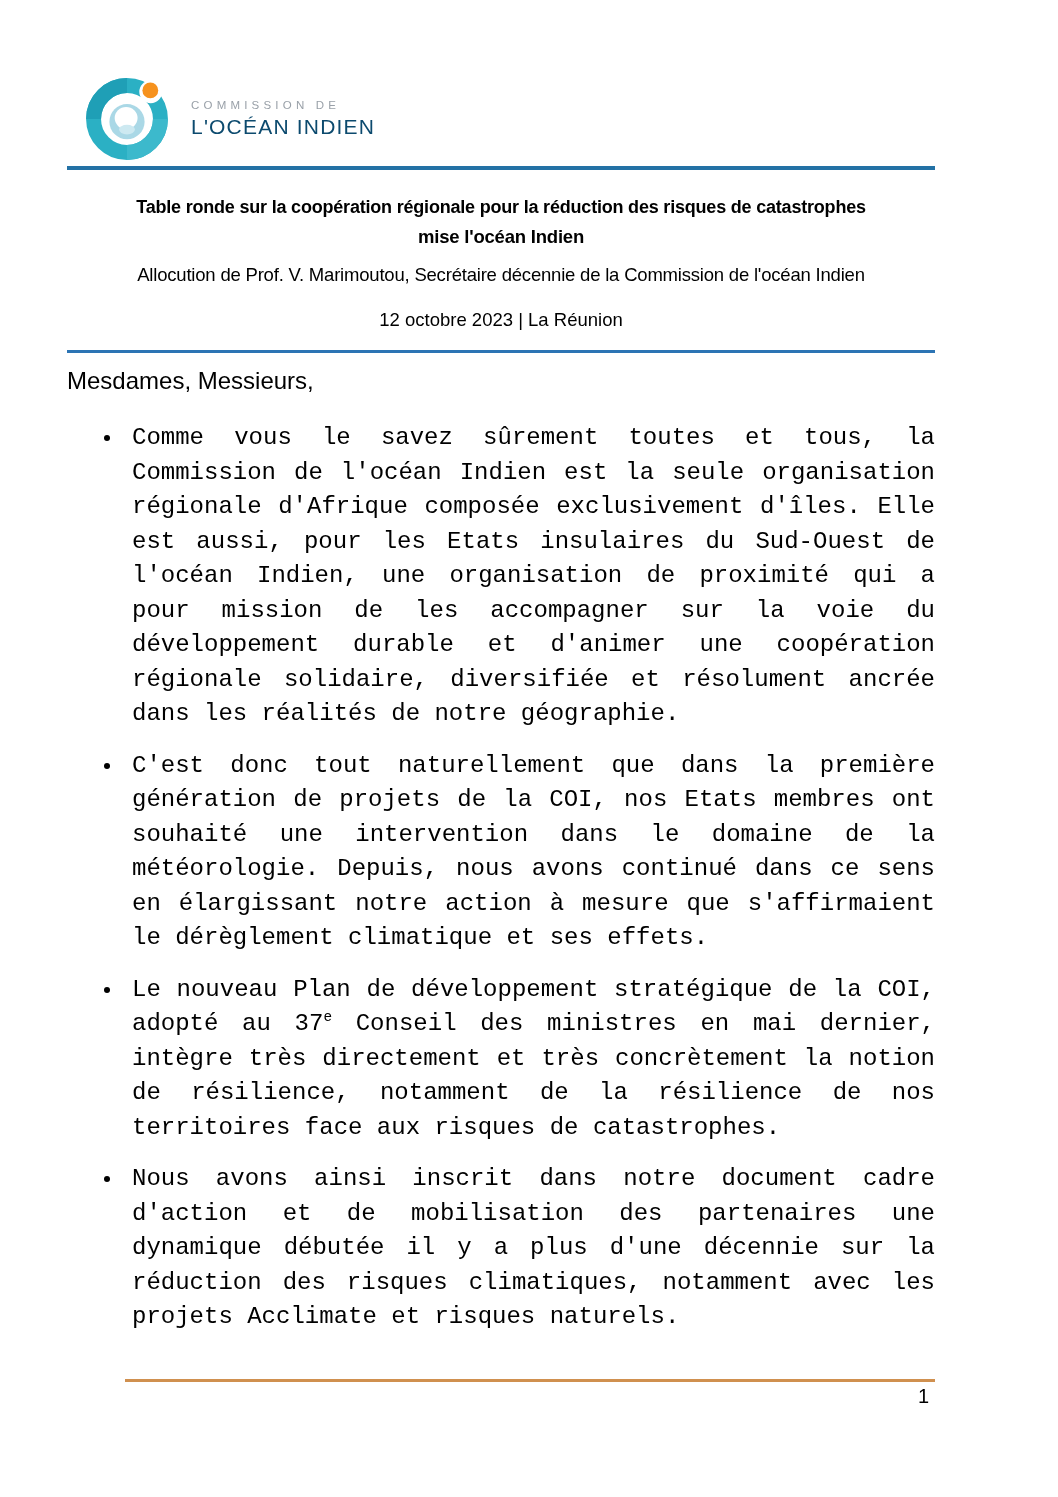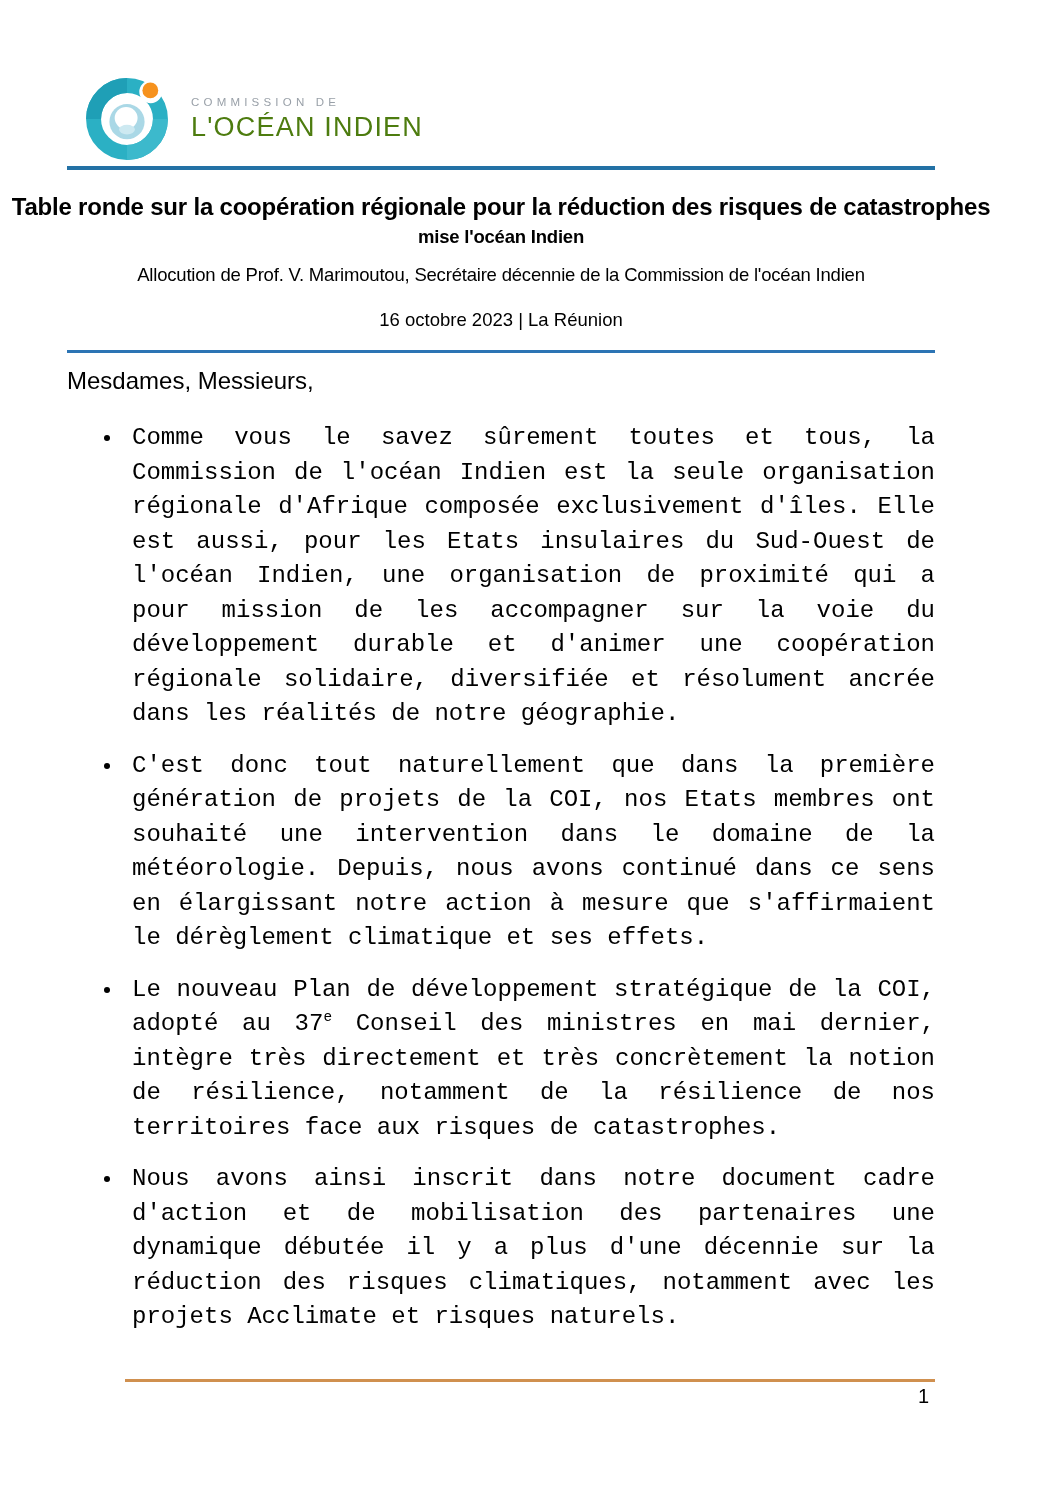--- a/index.html
+++ b/index.html
@@ -12,30 +12,30 @@
     position: relative;
     overflow: hidden;
   }
   .content { position: relative; padding: 0 123px 0 67px; }
 
   
   .logo-row { display: flex; align-items: center; margin-top: 74px; margin-left: 16px; height: 90px; }
   .logo-mark { width: 88px; height: 88px; flex: 0 0 88px; }
   .logo-text { margin-left: 20px; }
   .logo-line1 { font-size: 11.5px; letter-spacing: 4.2px; color: #99a0a8; margin-bottom: 4px; }
-  .logo-line2 { font-size: 27px; letter-spacing: 1.2px; color: #4d7c0f; }
+  .logo-line2 { font-size: 21px; letter-spacing: 1.2px; color: #0c4a6e; }
 
   
   .rule-top { height: 4px; background: #2371a5; margin-top: 2px; }
   .rule-mid { height: 3px; background: #2c74b4; margin-top: 19px; }
   .rule-footer { position: absolute; left: 125px; width: 810px; top: 1379px; height: 3px; background: #d0904f; }
 
   
   .header-text { display: flex; flex-direction: column; align-items: center; }
-  .doc-title { font-weight: bold; font-size: 24px; line-height: 30px; margin-top: 22px; white-space: nowrap; letter-spacing: -0.2px; }
+  .doc-title { font-weight: bold; font-size: 18px; line-height: 30px; margin-top: 22px; white-space: nowrap; letter-spacing: -0.2px; }
   .doc-title2 { font-weight: bold; font-size: 18.5px; line-height: 30px; white-space: nowrap; letter-spacing: -0.2px; }
   .doc-subtitle { font-size: 18.5px; margin-top: 12px; white-space: nowrap; letter-spacing: -0.2px; }
   .doc-dateline { font-size: 18.5px; margin-top: 23px; white-space: nowrap; }
 
   
   .salutation { font-size: 24px; margin-top: 14px; }
   .bullets { margin-top: 26px; }
   .bullet-row { display: flex; margin-bottom: 17px; font-family: Liberation Mono, monospace; }
   .dot-col { flex: 0 0 65px; position: relative; }
   .dot { position: absolute; left: 37px; top: 14px; width: 6px; height: 6px; border-radius: 50%; background: #000; }
@@ -65,21 +65,21 @@
       <div class="logo-line2">L'OCÉAN INDIEN</div>
     </div>
   </div>
 
   <div class="rule-top"></div>
 
   <div class="header-text">
     <div class="doc-title">Table ronde sur la coopération régionale pour la réduction des risques de catastrophes</div>
     <div class="doc-title2">mise l'océan Indien</div>
     <div class="doc-subtitle">Allocution de Prof. V. Marimoutou, Secrétaire décennie de la Commission de l'océan Indien</div>
-    <div class="doc-dateline">16 octobre 2023 | La Réunion</div>
+    <div class="doc-dateline">12 octobre 2023 | La Réunion</div>
   </div>
 
   <div class="rule-mid"></div>
 
   <div class="salutation">Mesdames, Messieurs,</div>
 
   <div class="bullets">
 
     <div class="bullet-row">
       <span class="dot-col">

